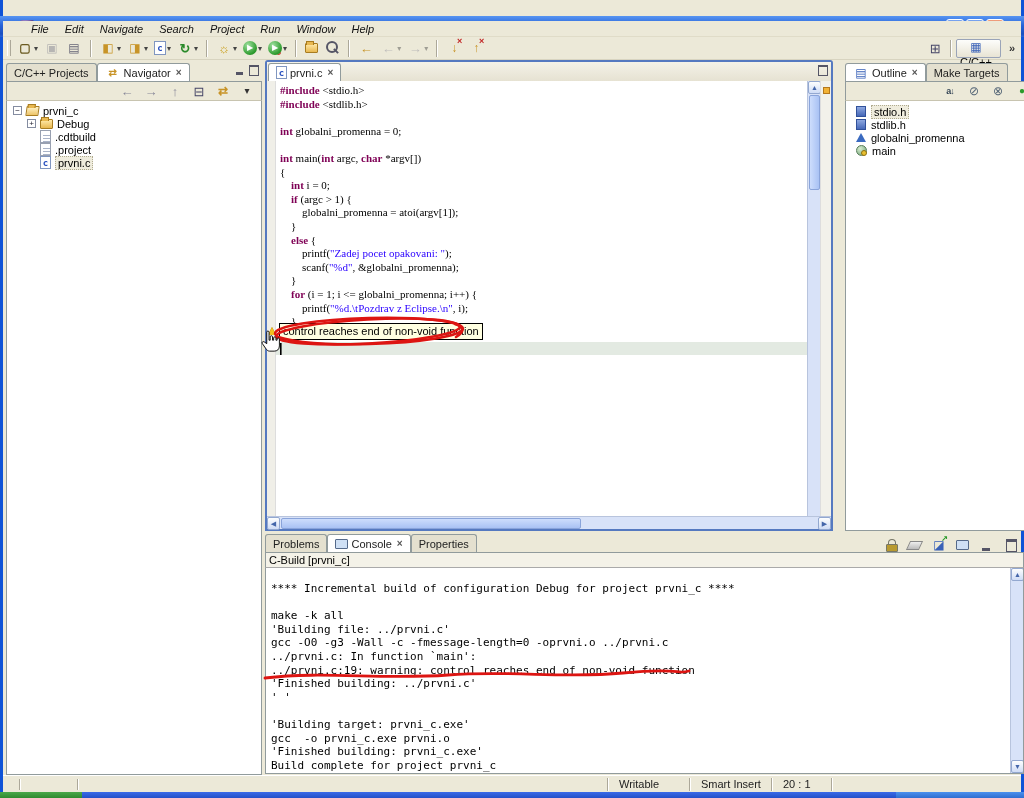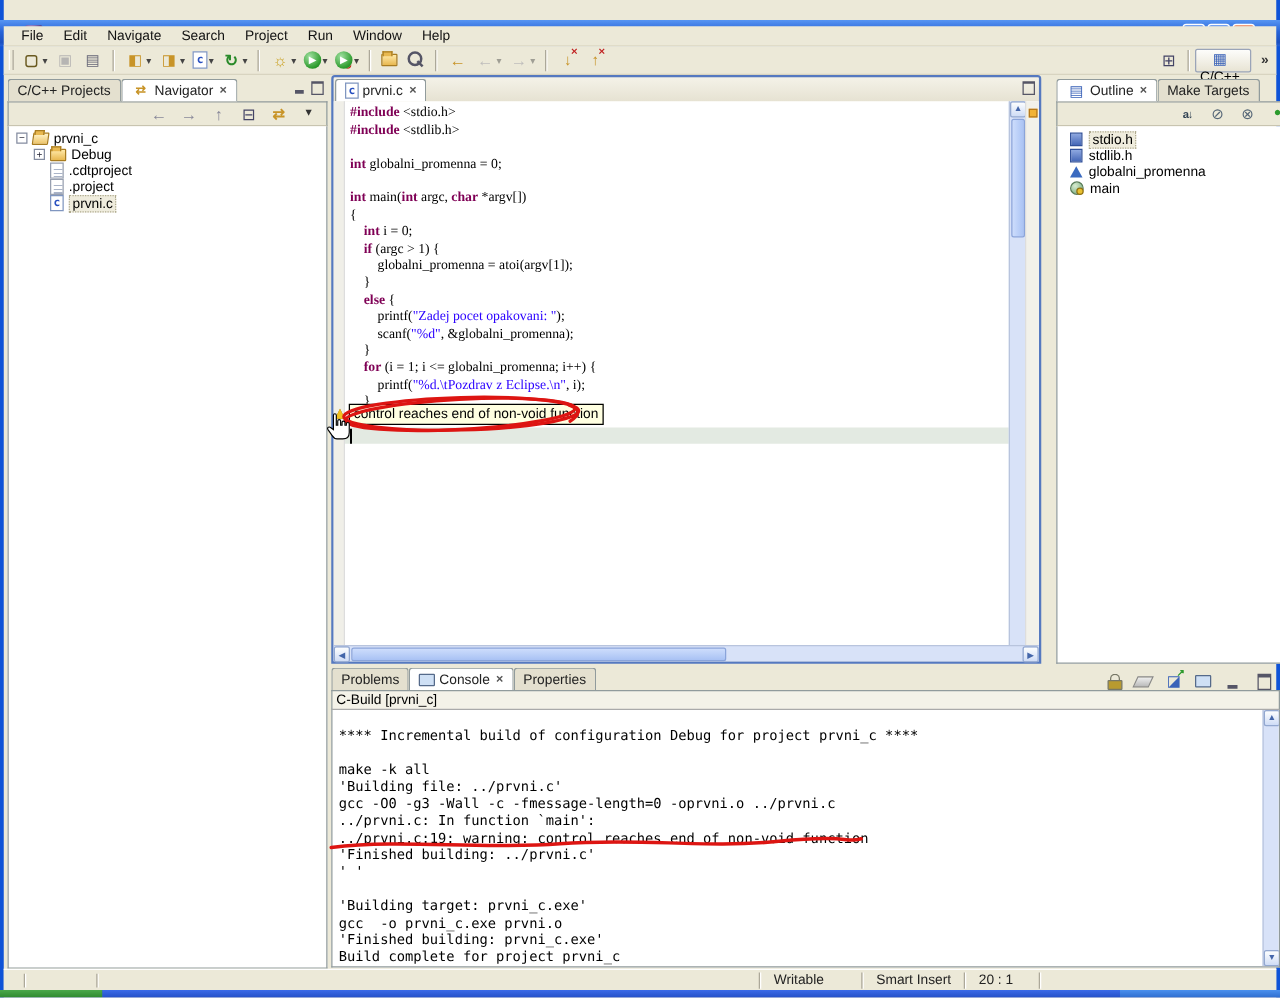--- a/index.html
+++ b/index.html
@@ -17,21 +17,21 @@
   .title-text { font-weight:bold; font-size:12px; text-shadow:1px 1px 1px #123; flex:1 1 auto; white-space:nowrap; overflow:hidden; }
   .winbtns { display:flex; gap:2px; }
   .winbtn { width:18px; height:16px; border:1px solid #fff; border-radius:3px; color:#fff;
     display:flex; align-items:center; justify-content:center; font-size:11px; font-weight:bold;
     background:linear-gradient(#7aa5f0,#3a6fd8 60%,#2a5cc4); }
   .winbtn.close { background:linear-gradient(#f0a080,#df6038 50%,#c44a24); }
   .winbtn .restore-glyph { width:7px; height:6px; border:1px solid #fff; box-shadow:2px -2px 0 -0.5px #fff; margin-top:2px; }
 
   
   .menubar { position:absolute; left:0; right:0; top:21px; height:16px; background:#ece9d8;
-    display:flex; align-items:center; padding-left:6px; border-bottom:1px solid #e0dcc8; }
+    display:flex; align-items:center; padding-left:20px; border-bottom:1px solid #e0dcc8;font-style:italic; }
   .menu-item { padding:1px 8px; color:#111; }
 
   
   .toolbar { position:absolute; left:0; right:0; top:37px; height:23px; background:#ece9d8;
     display:flex; align-items:center; padding-left:4px; border-bottom:1px solid #d8d4c0; }
   .tb-grip { width:4px; height:16px; border-left:1px solid #fff; border-right:1px solid #aca899; margin-right:3px; }
   .tb-sep { width:2px; height:17px; border-left:1px solid #aca899; border-right:1px solid #fff; margin:0 5px; }
   .tbtn { display:inline-flex; align-items:center; height:20px; padding:0 2px; border:1px solid transparent; border-radius:2px; }
   .tbtn.dis { opacity:.45; }
   .dd { font-size:8px; color:#444; margin-left:1px; }
@@ -331,21 +331,21 @@
           <span class="tree-label">prvni_c</span>
         </div>
         <div class="tree-row" style="padding-left: 20px;">
           <span class="expander">+</span>
           <span class="ic folder-closed-icon"></span>
           <span class="tree-label">Debug</span>
         </div>
         <div class="tree-row" style="padding-left: 20px;">
           <span class="spacer"></span>
           <span class="ic text-file-icon"></span>
-          <span class="tree-label">.cdtproject</span>
+          <span class="tree-label">.cdtbuild</span>
         </div>
         <div class="tree-row" style="padding-left: 20px;">
           <span class="spacer"></span>
           <span class="ic text-file-icon"></span>
           <span class="tree-label">.project</span>
         </div>
         <div class="tree-row" style="padding-left: 20px;">
           <span class="spacer"></span>
           <span class="ic c-file-icon"></span>
           <span class="tree-label selected">prvni.c</span>

